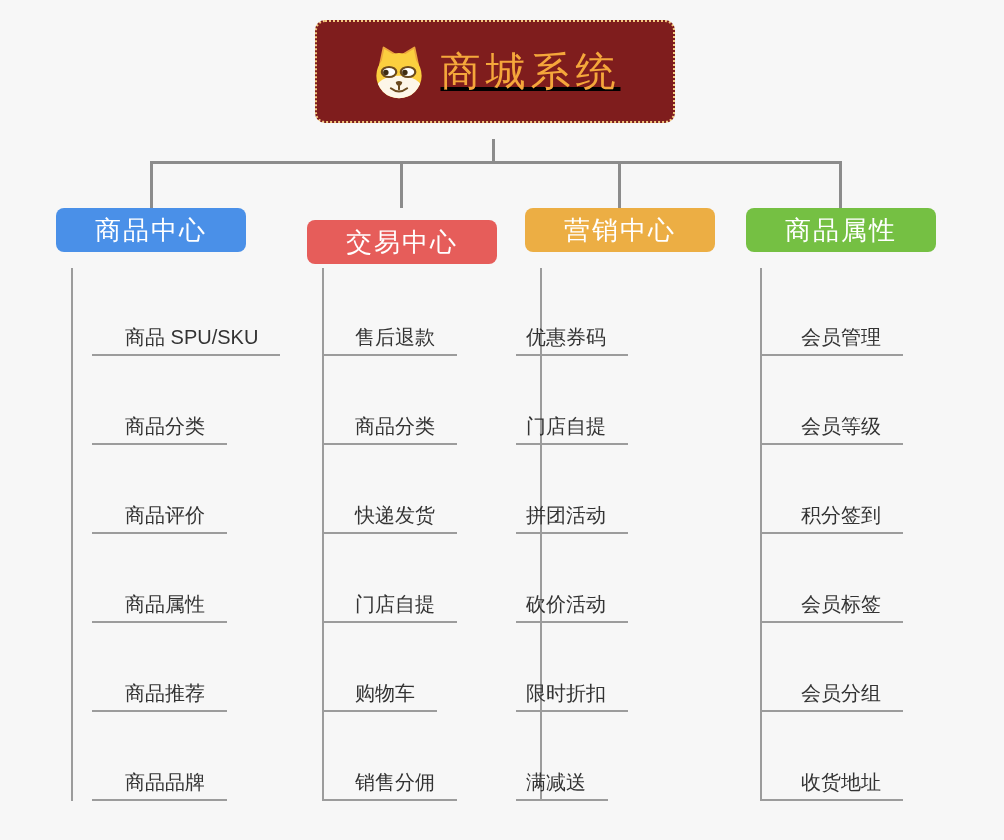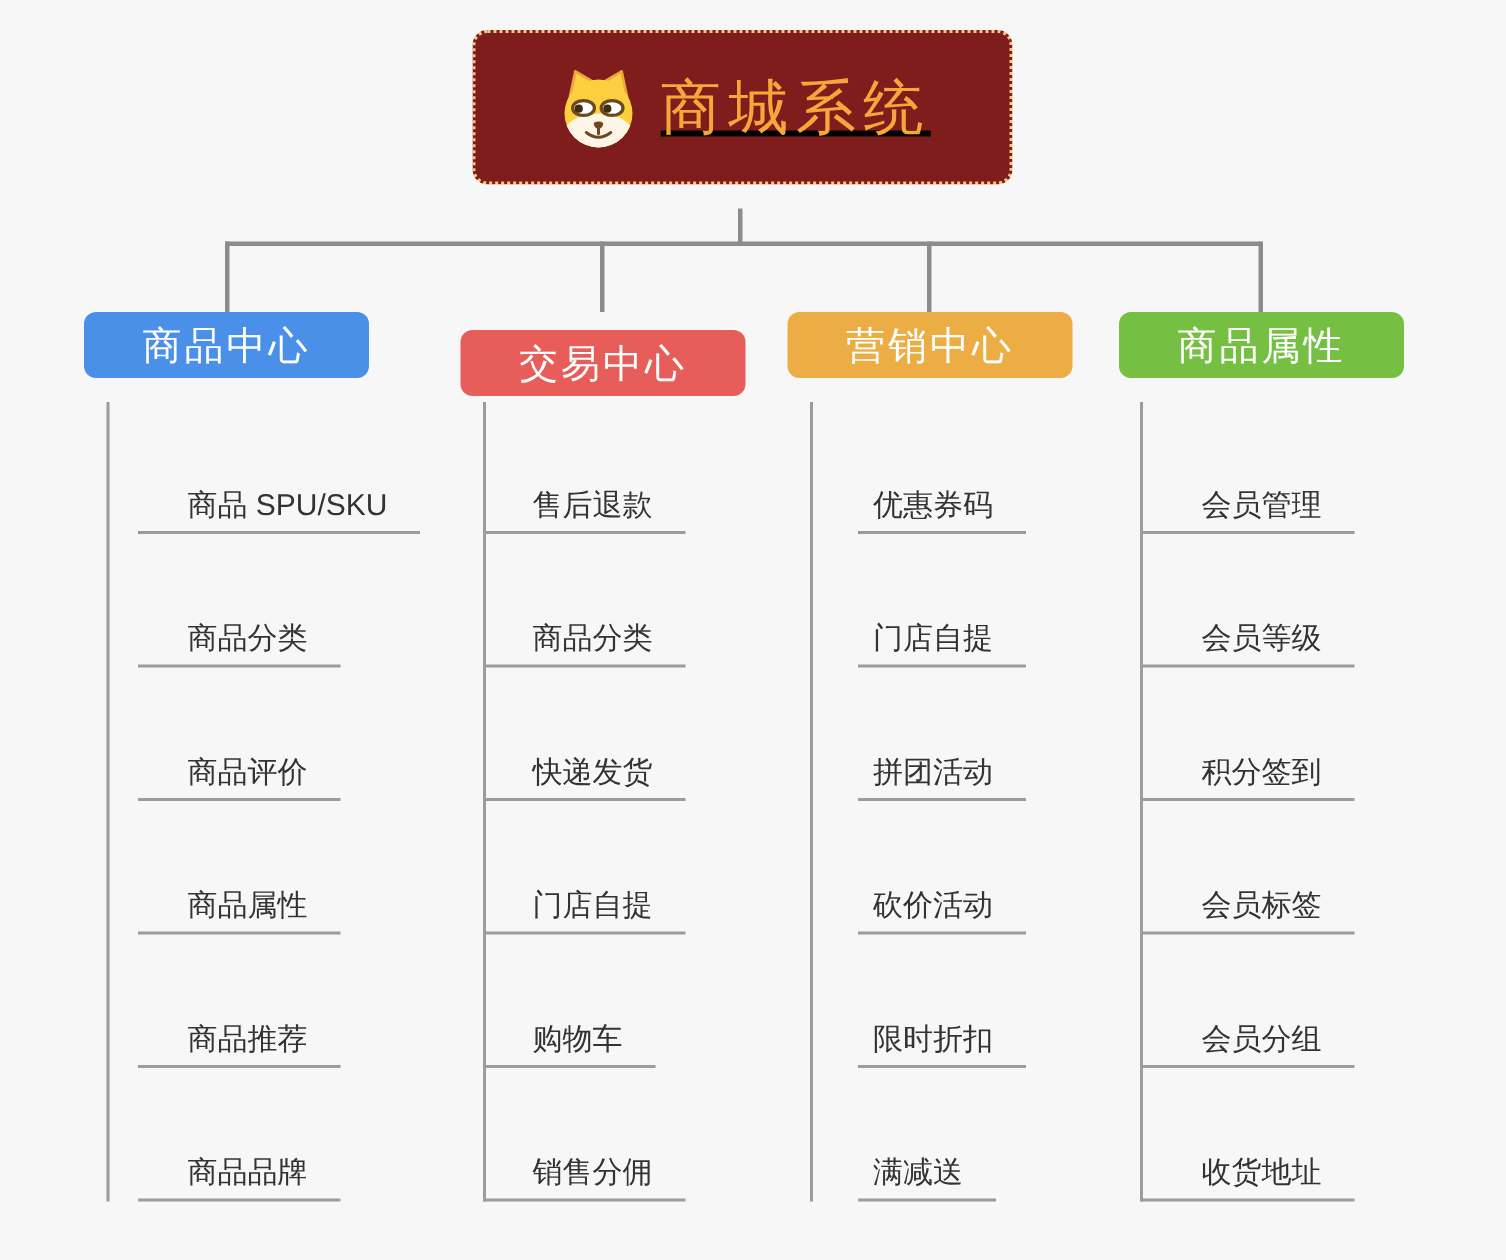--- a/index.html
+++ b/index.html
@@ -79,21 +79,21 @@
     line-height: 30px;
     font-size: 20px;
     color: #333333;
     padding: 0 22px 2px 33px;
     border-bottom: 2px solid #9c9c9c;
     white-space: nowrap;
     cursor: pointer;
   }
   .leaf.c0 { left: 71px; margin-left: 21px; }
   .leaf.c1 { left: 322px; }
-  .leaf.c2 { left: 572px; padding-left: 10px; }
+  .leaf.c2 { left: 516px; padding-left: 10px; }
   .leaf.c3 { left: 760px; padding-left: 41px; }
   .leaf.r0 { top: 322px; }
   .leaf.r1 { top: 411px; }
   .leaf.r2 { top: 500px; }
   .leaf.r3 { top: 589px; }
   .leaf.r4 { top: 678px; }
   .leaf.r5 { top: 767px; }
 </style>
 </head>
 <body>

